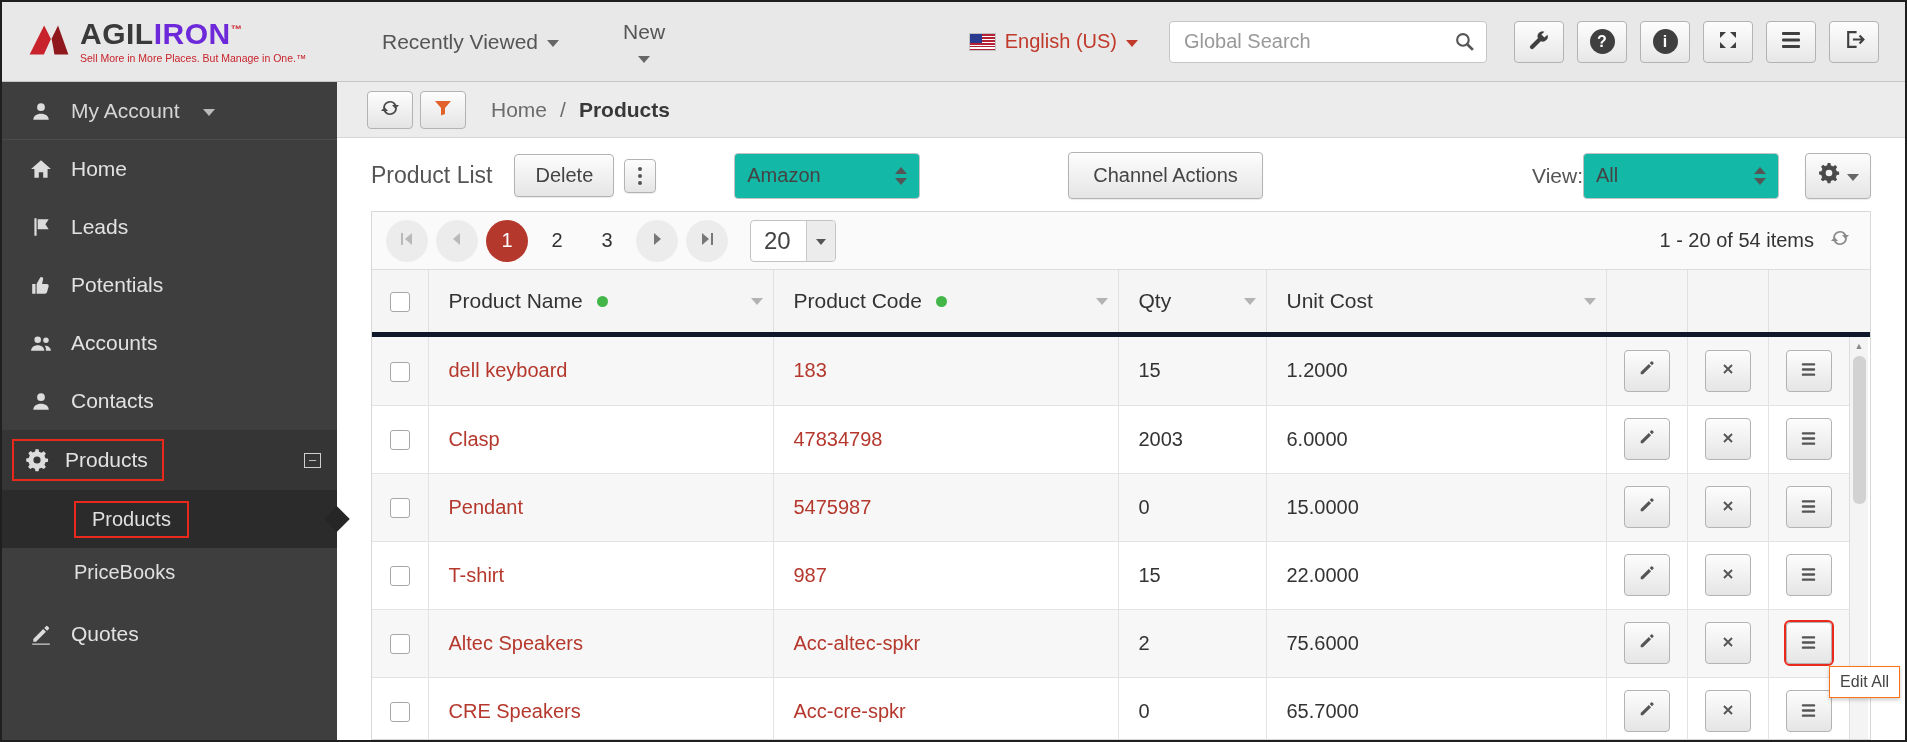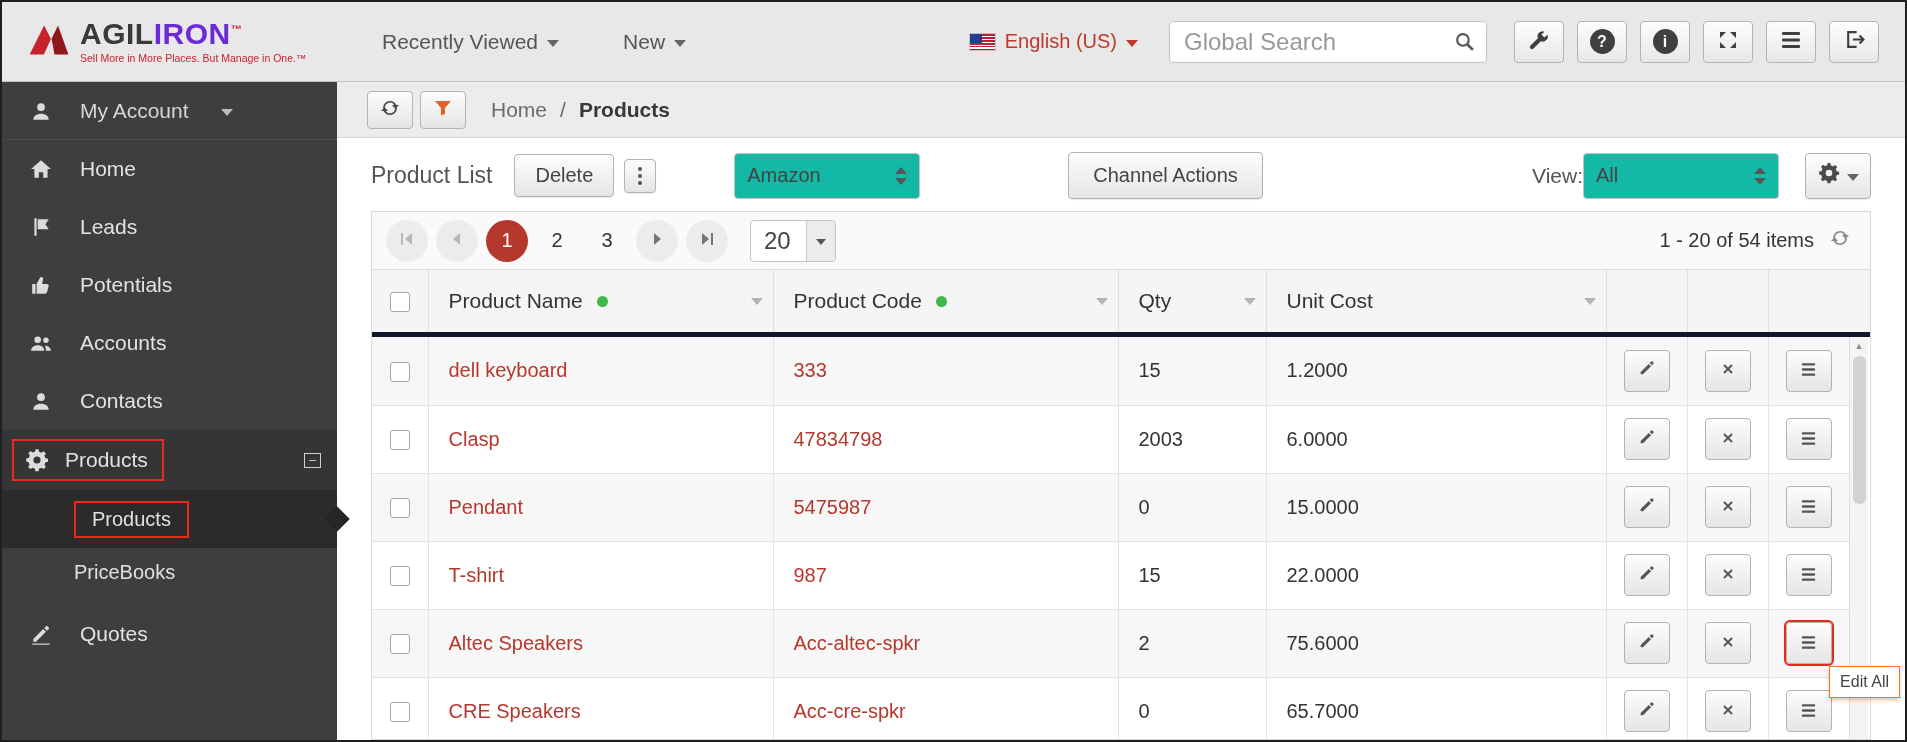--- a/index.html
+++ b/index.html
@@ -11,44 +11,44 @@
 
   
   .header { flex:0 0 80px; background:#e8e8e8; border-bottom:1px solid #c6c6c6;
             display:flex; align-items:center; padding:0 26px; }
   .logo { display:flex; align-items:center; gap:10px; width:300px; cursor:pointer; }
   .logo-text-row { font-size:30px; font-weight:bold; letter-spacing:.5px; line-height:1; }
   .logo-agil { color:#3a3a3a; } .logo-iron { color:#6d28d9; }
   .logo-tm { font-size:11px; color:#c8232c; vertical-align:super; }
   .logo-tag { font-size:10.5px; color:#c8232c; margin-top:3px; }
   .top-menu { display:flex; align-items:center; gap:9px; color:#555; font-size:21px; cursor:pointer; }
-  .menu-recent { margin-left:54px; } .menu-new { margin-left:64px; }
+  .menu-recent { margin-left:54px; } .menu-new { margin-left:64px;flex-direction:column; }
   .caret-down { width:0; height:0; border-left:6px solid transparent; border-right:6px solid transparent; border-top:7px solid #666; margin-top:3px; }
   .hdr-right { margin-left:auto; display:flex; align-items:center; gap:13px; }
   .lang { display:flex; align-items:center; gap:9px; color:#c0392b; font-size:20px; cursor:pointer; margin-right:18px; }
   .lang .caret-down { border-top-color:#c0392b; }
   .flag { width:27px; height:18px; border:1px solid #c2c2c2; position:relative;
           background:repeating-linear-gradient(to bottom,#b22234 0 1.5px,#fff 1.5px 3px); }
   .flag::after { content:""; position:absolute; top:0; left:0; width:12px; height:9px; background:#2a3b8f; }
   .search-wrap { position:relative; margin-right:14px; }
   .search-input { width:318px; height:42px; border:1px solid #c5c5c5; border-radius:4px;
-                  padding:0 46px 0 14px; font-size:24px; color:#444; background:#fff; font-family:inherit; }
+                  padding:0 46px 0 14px; font-size:20px; color:#444; background:#fff; font-family:inherit; }
   .search-input::placeholder { color:#999; }
   .search-ico { position:absolute; right:12px; top:10px; color:#555; }
   .icon-btn { width:50px; height:42px; background:linear-gradient(#fdfdfd,#e7e7e7); border:1px solid #b3b3b3;
               border-radius:4px; display:flex; align-items:center; justify-content:center; color:#3f3f3f; cursor:pointer; }
   .circ { width:25px; height:25px; border-radius:50%; background:#3f3f3f; color:#fff; font-size:16px; font-weight:bold;
           display:flex; align-items:center; justify-content:center; }
 
   
   .body-row { flex:1; display:flex; overflow:hidden; }
 
   
   .sidebar { flex:0 0 335px; background:#3e3e3e; color:#e2e2e2; position:relative; z-index:3; }
-  .side-row { height:58px; display:flex; align-items:center; gap:26px; padding:0 26px; font-size:21px; cursor:pointer; }
+  .side-row { height:58px; display:flex; align-items:center; gap:17px; padding:0 26px; font-size:21px; cursor:pointer; }
   .my-account { border-bottom:1px solid #4b4b4b; color:#d6d6d6; }
   .side-ico { flex:0 0 26px; display:flex; justify-content:center; color:#dcdcdc; }
   .side-products { height:60px; background:#353535; padding:0 16px 0 10px; gap:0; }
   .red-box { border:2px solid #e8291c; display:flex; align-items:center; gap:15px; padding:7px 14px 7px 10px; }
   .collapse-box { margin-left:auto; width:17px; height:15px; border:1px solid #cfcfcf; color:#cfcfcf;
                   font-size:13px; line-height:12px; text-align:center; }
   .sub-row { height:49px; display:flex; align-items:center; padding-left:72px; font-size:20px; color:#e0e0e0; cursor:pointer; }
   .sub-selected { height:58px; background:#2b2b2b; position:relative; }
   .sub-selected .red-box { padding:5px 16px; }
   .sel-marker { position:absolute; right:-9px; top:20px; width:18px; height:18px; background:#262626; transform:rotate(45deg); }
@@ -456,21 +456,21 @@
                 <col class="col-cost">
                 <col class="col-act">
                 <col class="col-act">
                 <col class="col-act">
               </colgroup>
 
             <tbody>
                 <tr class="r-odd">
               <td class="cell-cb"><span class="checkbox"></span></td>
               <td class="cell-link">dell keyboard</td>
-              <td class="cell-link">333</td>
+              <td class="cell-link">183</td>
               <td>15</td>
               <td>1.2000</td>
               <td class="cell-act"><span class="act-btn">
                       <span><svg width="18" height="18" viewBox="0 0 20 20" fill="currentColor">
                           <path d="M3 14.5V17h2.5l9-9L12 5.5zM13 4.5L15.5 7l1.6-1.6a1 1 0 000-1.4l-1.1-1.1a1 1 0 00-1.4 0z"></path>
                         </svg></span>
                     </span></td>
               <td class="cell-act"><span class="act-btn">
                       <span><svg width="16" height="16" viewBox="0 0 20 20" stroke="currentColor" stroke-width="2.4" fill="none">
                           <path d="M5 5l10 10M15 5L5 15"></path>

